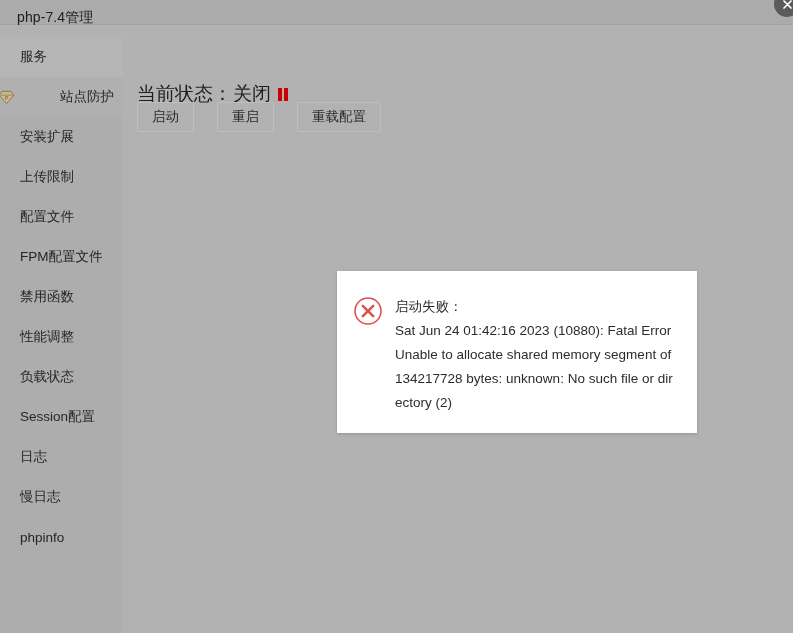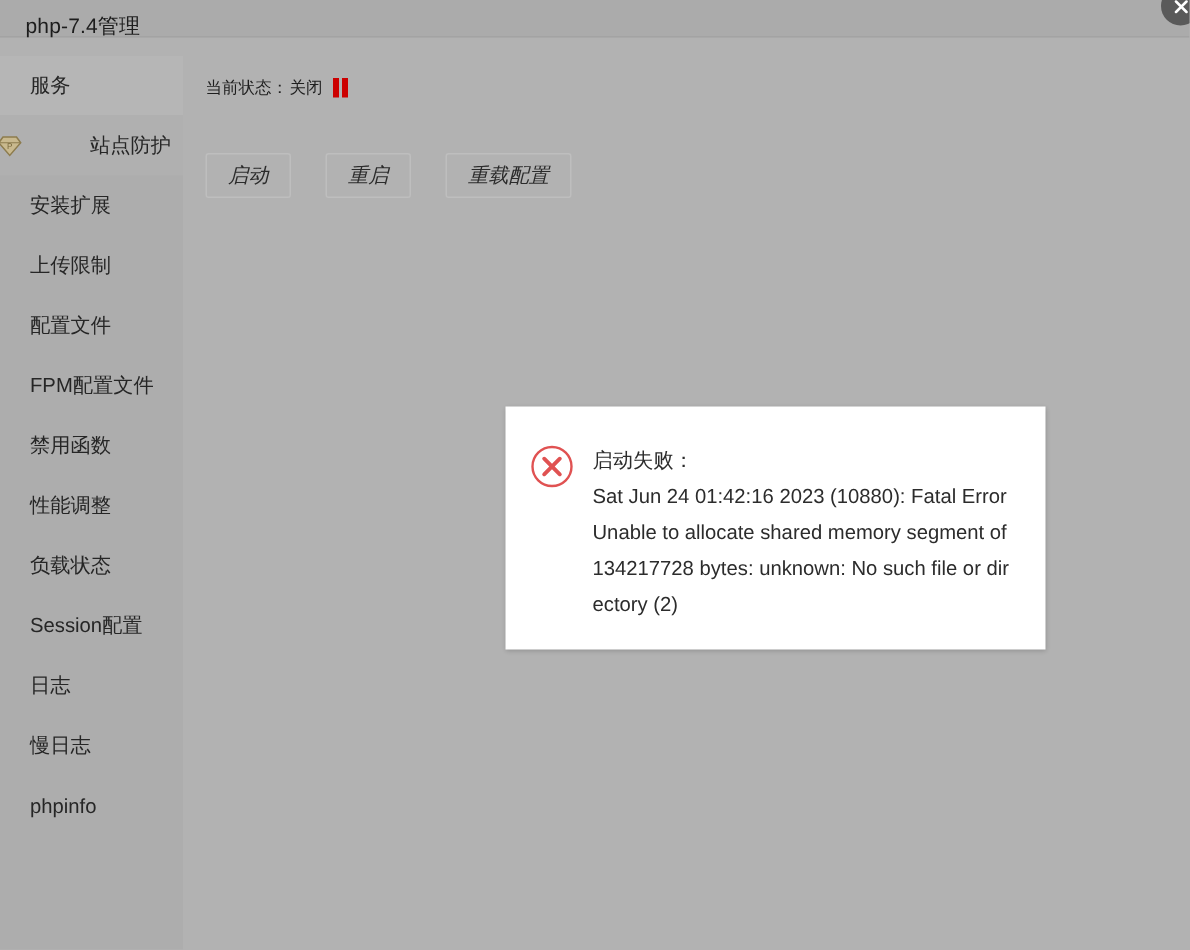--- a/index.html
+++ b/index.html
@@ -108,22 +108,22 @@
     position: absolute;
     top: 37px;
     left: 122px;
     right: 0;
     bottom: 0;
     background: #b2b2b2;
   }
   #status-line {
     position: absolute;
     left: 15px;
-    top: 14px;
-    font-size: 11px;
+    top: 44px;
+    font-size: 19px;
     color: #1f1f1f;
     display: flex;
     align-items: center;
     white-space: nowrap;
   }
   #status-value { margin-left: 1px; }
   #status-icon {
     display: inline-flex;
     align-items: center;
     margin-left: 7px;
@@ -149,21 +149,20 @@
     color: #2b2b2b;
     background: transparent;
     border: 1px solid #bebebe;
     border-radius: 2px;
     padding: 0 14px;
     height: 30px;
     line-height: 28px;
     cursor: pointer;
     white-space: nowrap;
     box-sizing: border-box;
-    font-style: italic;
   }
 
   
   #error-dialog {
     position: absolute;
     left: 215px;
     top: 234px;
     width: 360px;
     height: 162px;
     background: #ffffff;

